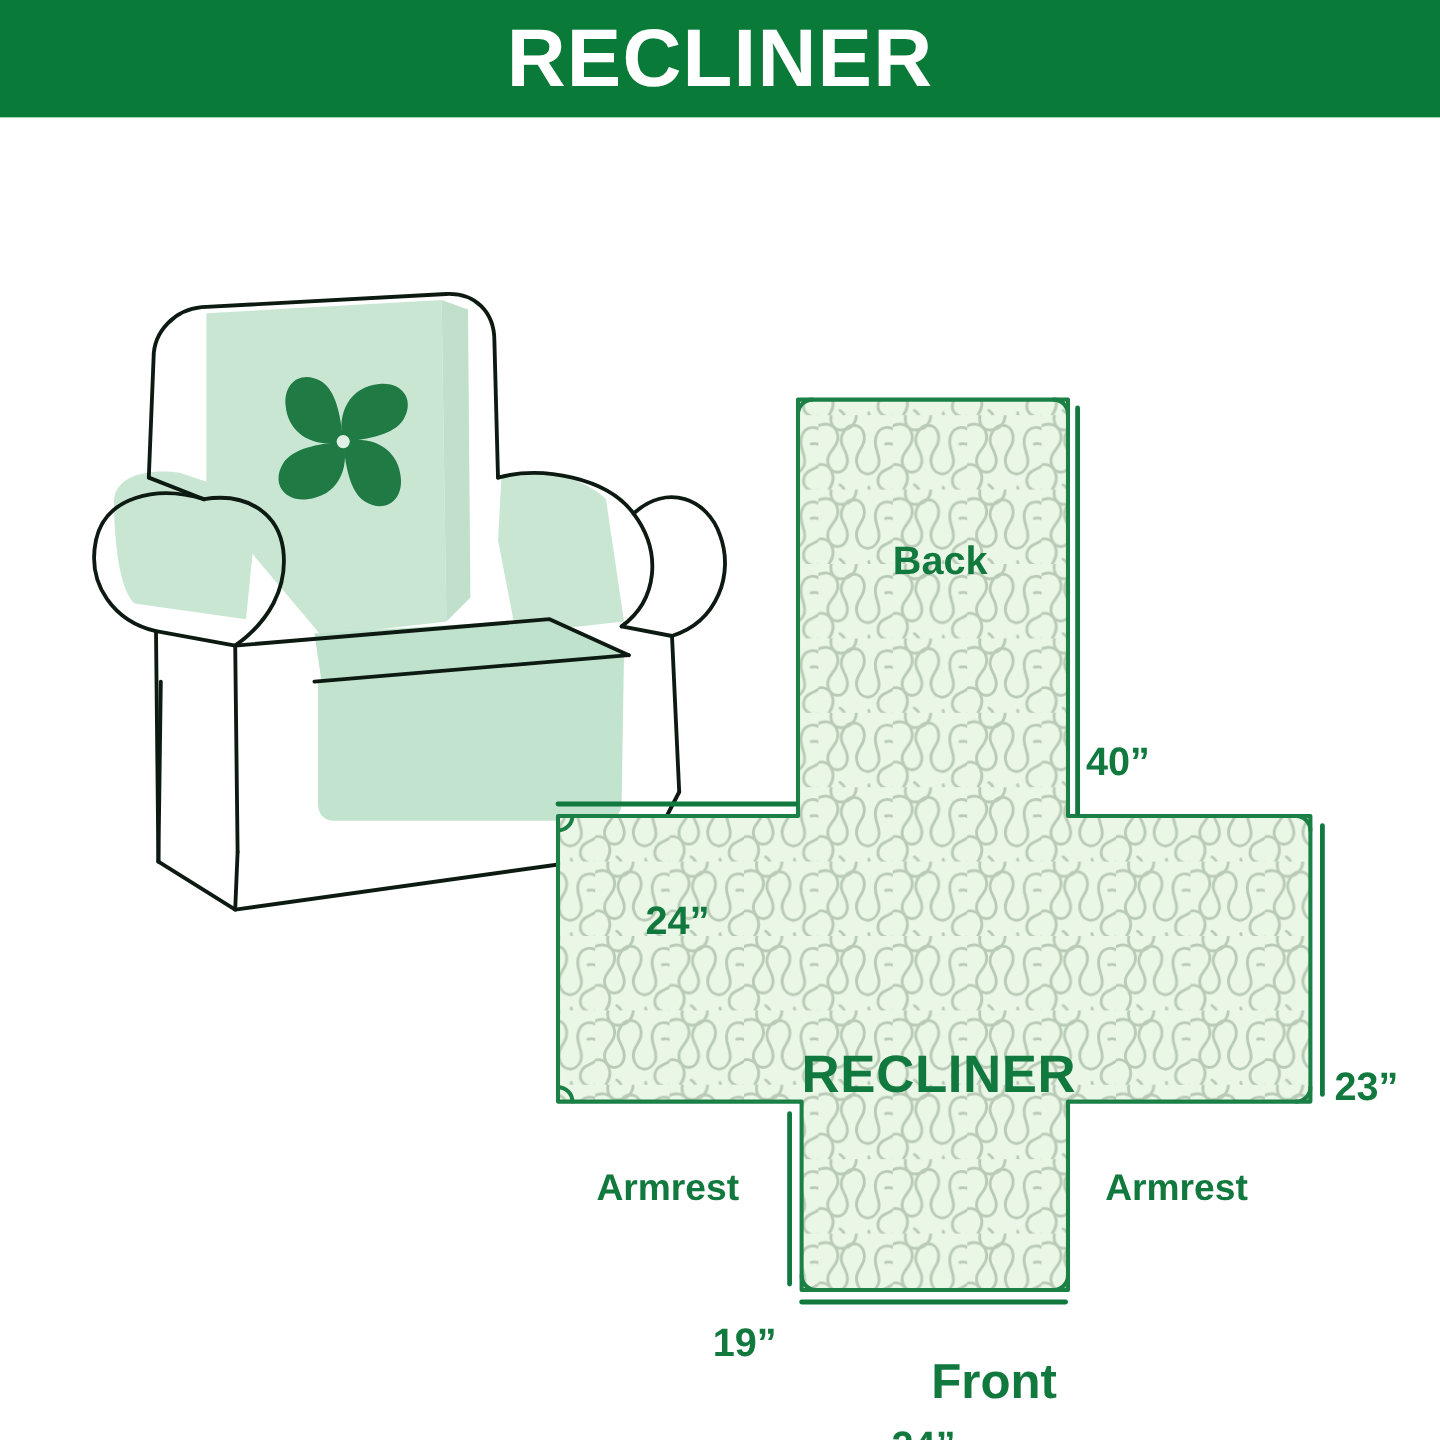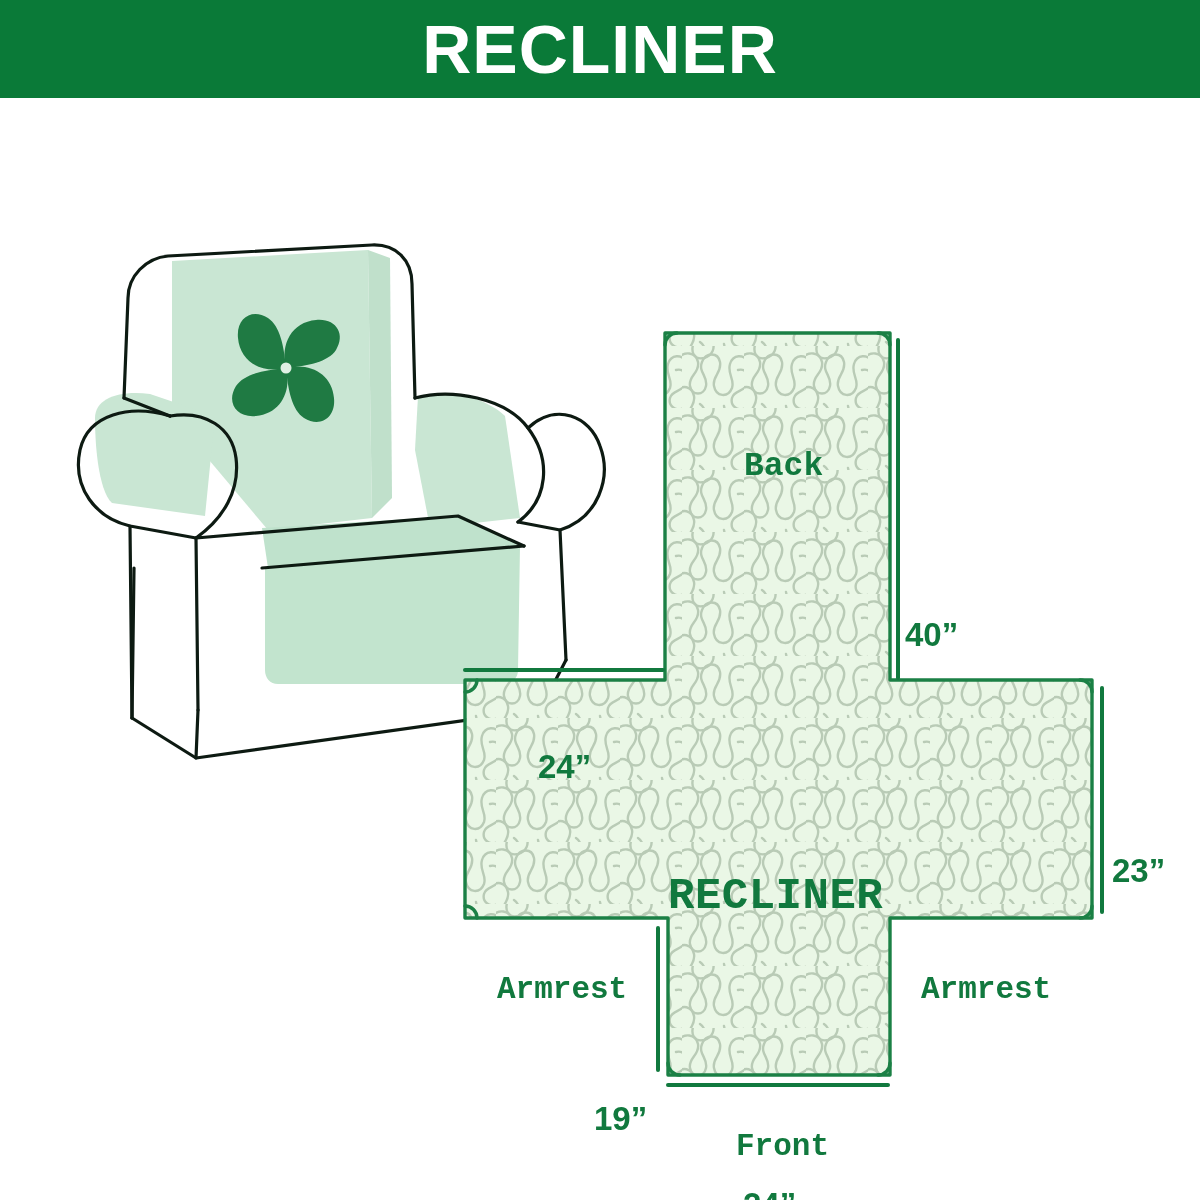--- a/index.html
+++ b/index.html
@@ -51,42 +51,42 @@
   .layer {
     position: absolute;
     left: 0;
     top: 0;
   }
 
   
   .diagram-label {
     position: absolute;
     color: #11793e;
-    font-family: Liberation Mono, monospace;
+    font-family: Liberation Sans, sans-serif;
     font-weight: 700;
     white-space: nowrap;
     line-height: 1;
   }
   .dim-label {
     position: absolute;
     color: #11793e;
     font-family: "Liberation Sans", sans-serif;
     font-weight: 700;
     font-size: 33px;
     white-space: nowrap;
     line-height: 1;
   }
   #label-back      { font-size: 33px; left: 744px; top: 352px; }
   #label-recliner  { font-size: 44px; left: 668px; top: 776px; letter-spacing: 0.5px; }
   #label-armrest-left  { font-size: 31px; left: 497px; top: 876px; }
   #label-armrest-right { font-size: 31px; left: 921px; top: 876px; }
-  #label-front     { font-size: 31px; left: 736px; top: 1033px; }
+  #label-front     { font-size: 41px; left: 776px; top: 1033px; }
 
   #dim-40  { left: 905px; top: 520px; }
-  #dim-23  { left: 1112px; top: 756px; }
+  #dim-23  { left: 1112px; top: 791px; }
   #dim-24-top    { left: 538px; top: 652px; }
   #dim-19  { left: 594px; top: 958px; margin-top: 46px; }
   #dim-24-bottom { left: 743px; top: 1090px; }
 </style>
 </head>
 <body>
 
 <div id="header-banner">
   <div id="header-title">RECLINER</div>
 </div>

